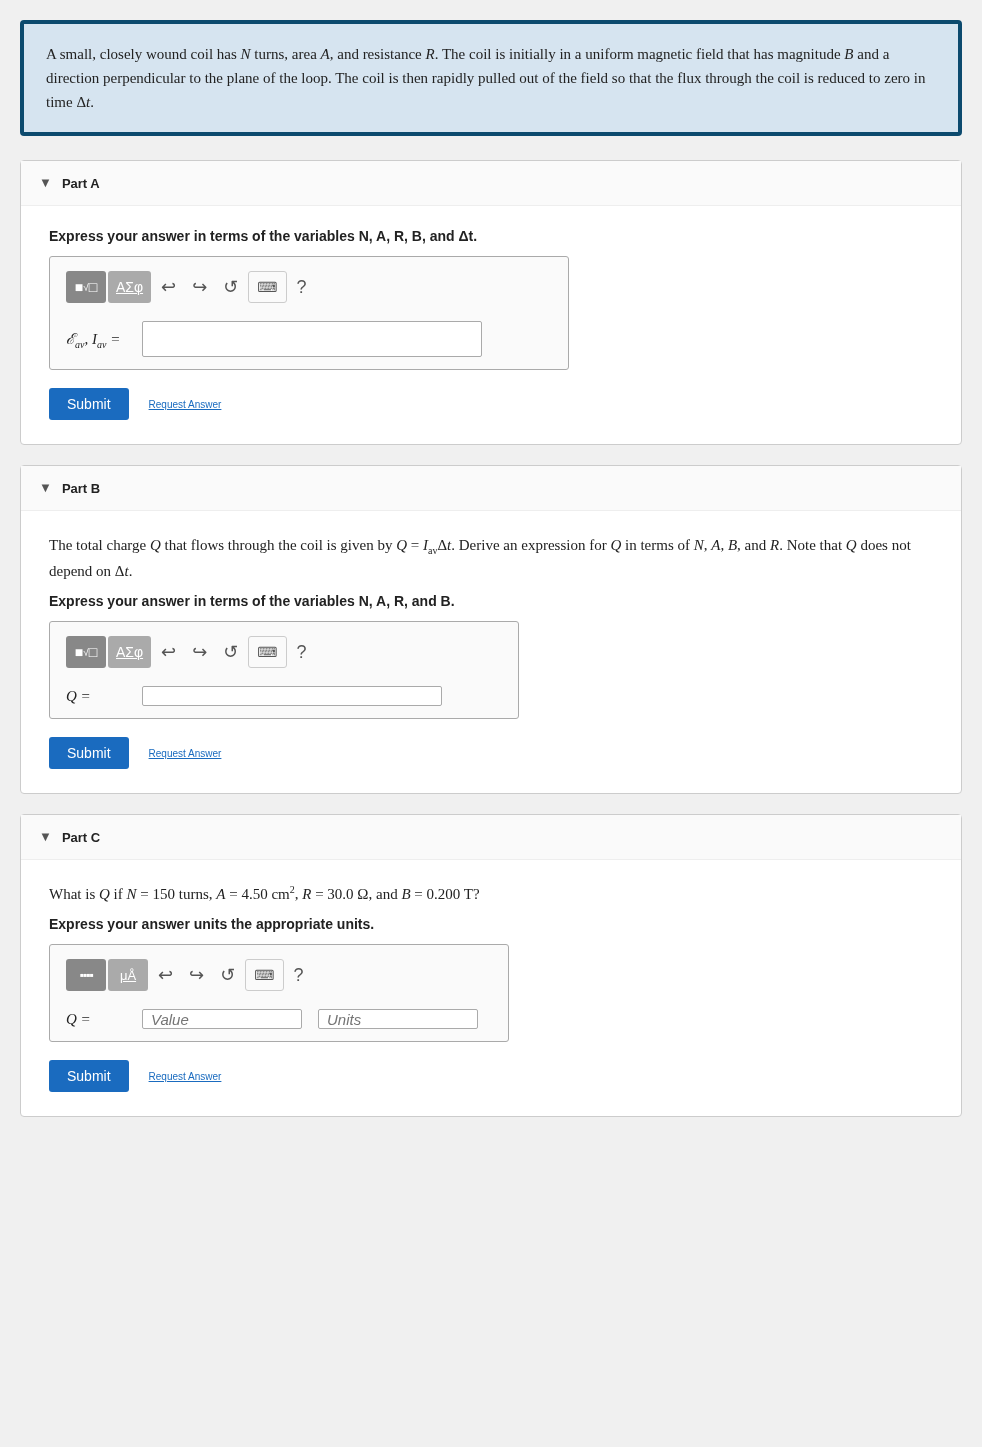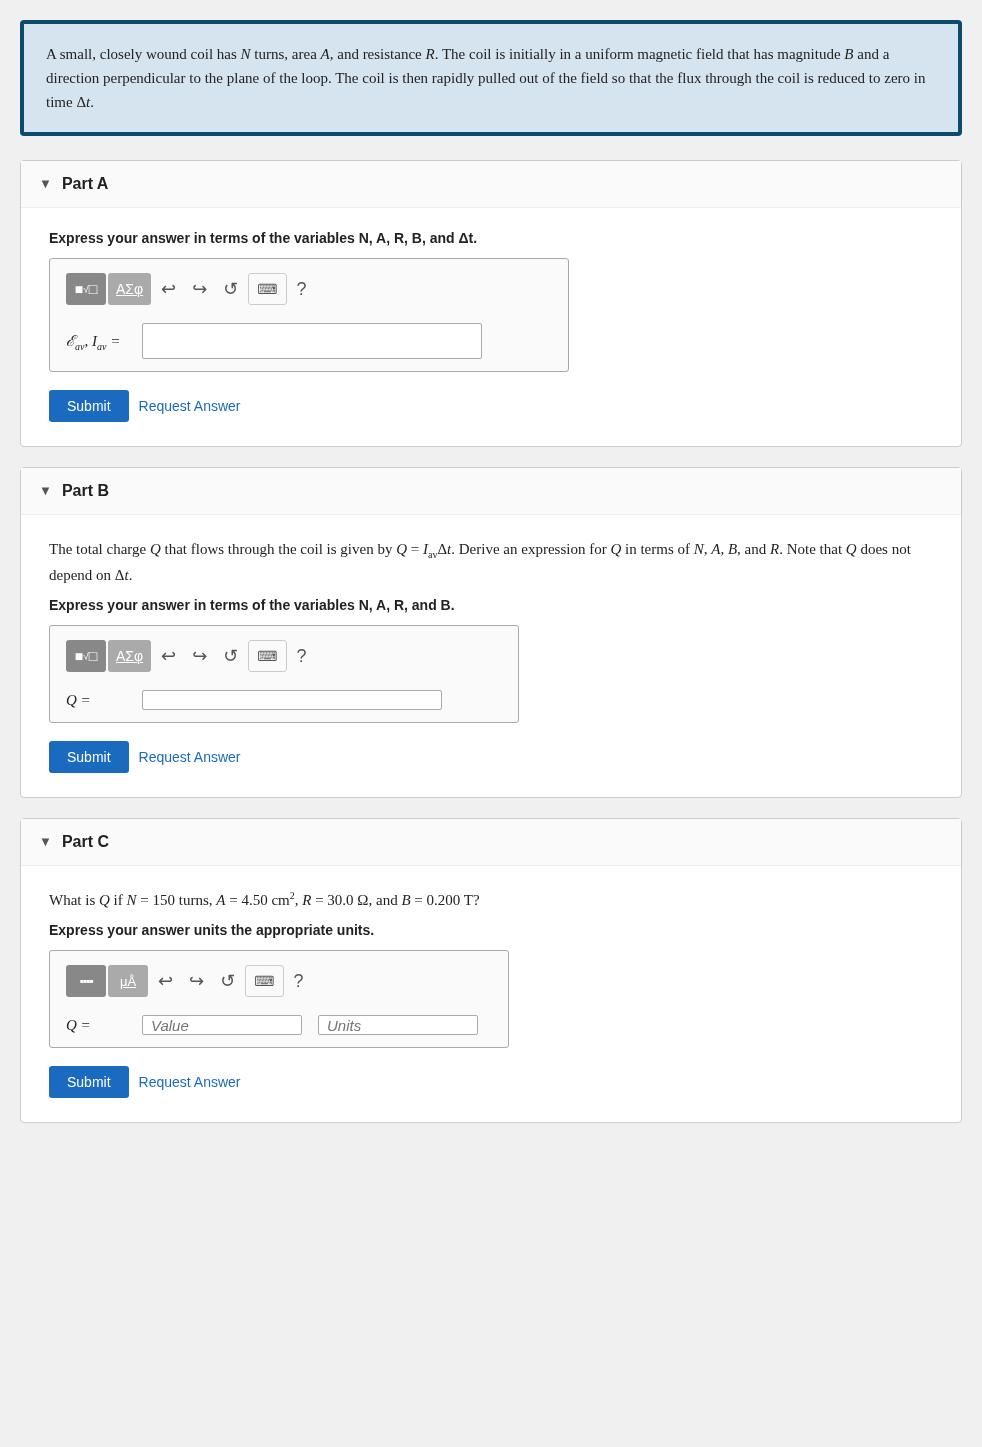--- a/index.html
+++ b/index.html
@@ -33,21 +33,21 @@
       border-bottom: 1px solid #eee;
       cursor: pointer;
       background: #fafafa;
     }
     .collapse-icon {
       margin-right: 10px;
       font-size: 13px;
       color: #555;
     }
     .part-title {
-      font-size: 16px;
+      font-size: 13px;
       font-weight: bold;
       font-family: Arial, sans-serif;
     }
     .part-body {
       padding: 22px 28px 24px 28px;
     }
     .question-text {
       font-size: 15px;
       line-height: 1.6;
       margin-bottom: 10px;
@@ -140,29 +140,30 @@
     .btn-submit {
       background: #1a6bbf;
       color: #fff;
       border: none;
       border-radius: 3px;
       padding: 8px 18px;
       font-size: 14px;
       font-family: Arial, sans-serif;
       cursor: pointer;
       margin-top: 14px;
-      margin-right: 10px;
+      margin-right: 20px;
     }
     .btn-request {
       color: #1a6bbf;
       background: none;
       border: none;
-      font-size: 14px;
+      font-size: 10px;
       font-family: Arial, sans-serif;
       cursor: pointer;
+      text-decoration: underline;
       margin-top: 14px;
     }
     .actions-row {
       display: flex;
       align-items: center;
       margin-top: 4px;
     }
     .math-box-a {
       max-width: 520px;
     }

